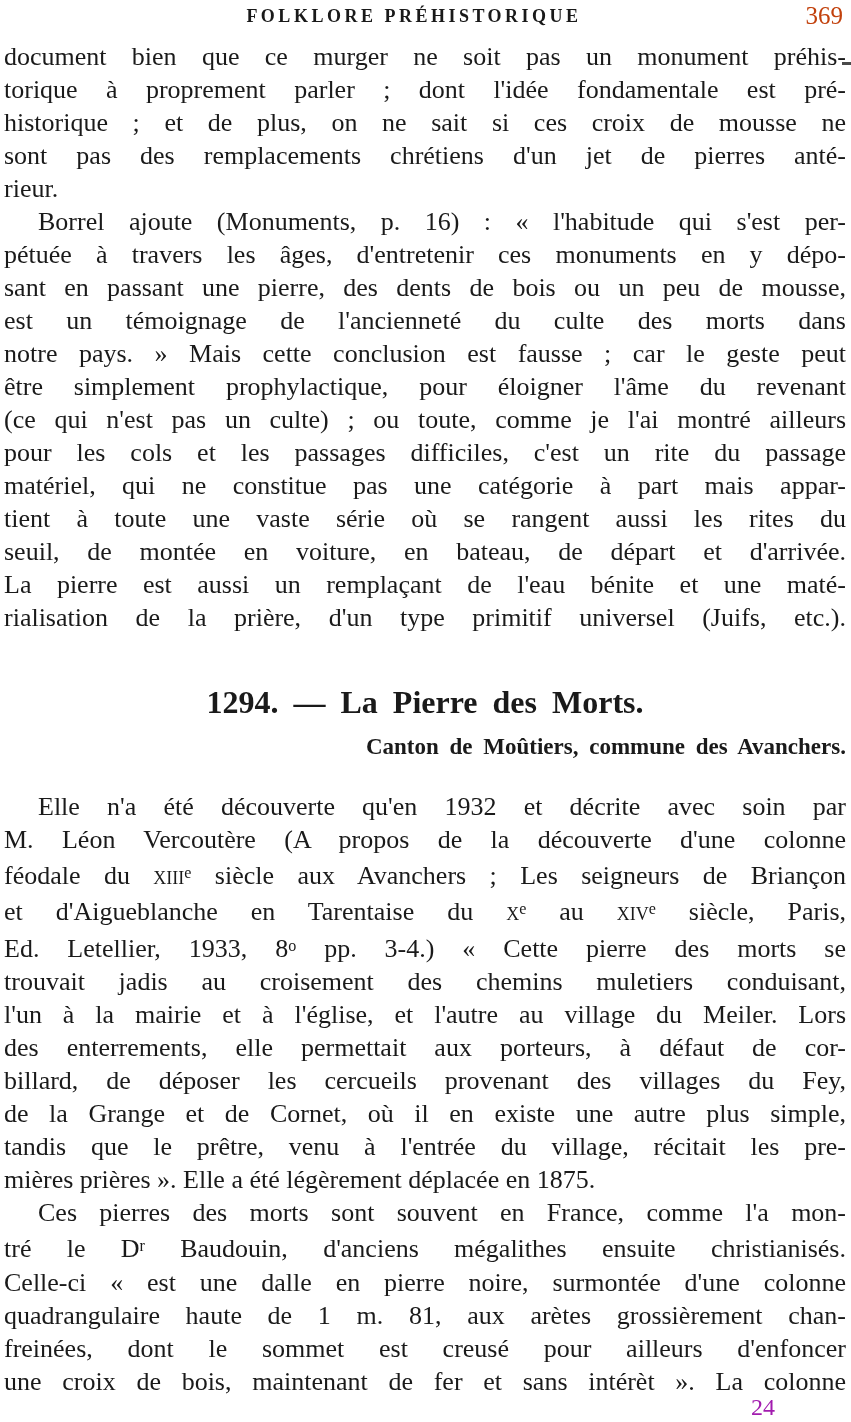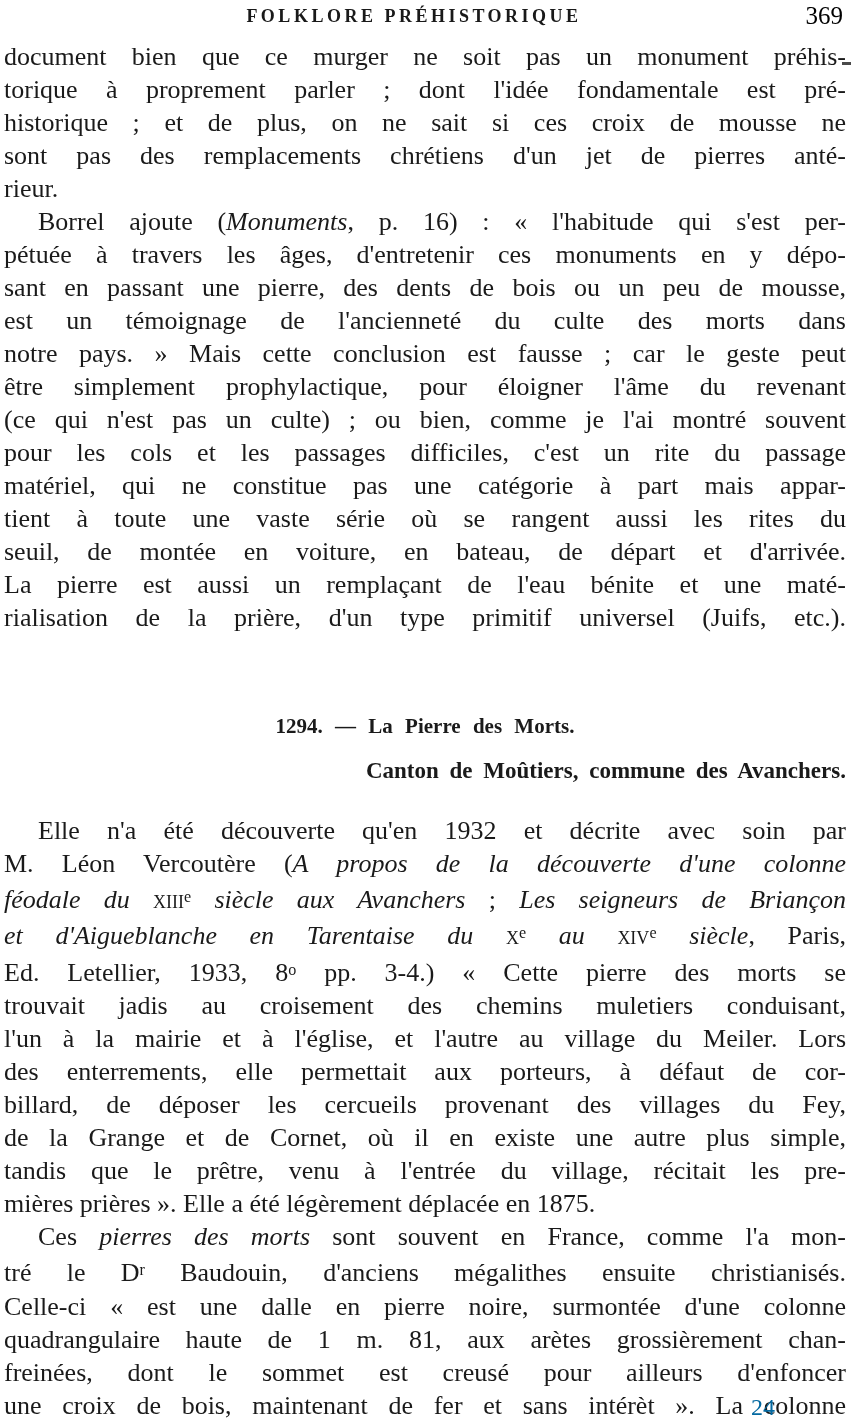--- a/index.html
+++ b/index.html
@@ -20,59 +20,59 @@
     font-weight: 700;
     letter-spacing: 3.5px;
     transform: translateX(-19px);
     color: #191919;
   }
   .head-pageno {
     position: absolute;
     right: 8px;
     top: 2px;
     font-size: 25px;
-    color: #000000;
+    color: #c2410c;
   }
   .body { padding: 0 5px 0 4px; }
   .paragraph { margin: 0; }
   .body > .paragraph:first-child { margin-top: 6px; }
   .line {
     font-size: 26px;
     line-height: 33px;
     text-align: justify;
     text-align-last: justify;
   }
   .line.end { text-align-last: left; }
   .line.indent { text-indent: 34px; }
   .entry-heading {
-    margin-top: 74px;
+    margin-top: 50px;
     text-align: center;
-    font-size: 21px;
+    font-size: 32px;
     font-weight: 700;
     word-spacing: 7px;
     line-height: 36px;
   }
   .entry-subheading {
     margin-top: 11px;
     text-align: right;
     font-size: 23px;
     font-weight: 700;
     word-spacing: 5px;
     line-height: 32px;
   }
   .entry-subheading + .paragraph { margin-top: 27px; }
-  .it { font-style: italic; }
+  .it { }
   .sc { font-variant: small-caps; }
   .sup { font-size: 0.62em; vertical-align: 0.4em; }
   .footer-pageno {
     position: absolute;
     top: 1394px;
     right: 76px;
     font-size: 24px;
-    color: #0369a1;
+    color: #a21caf;
   }
   .artifact {
     position: absolute;
     top: 62px;
     right: 0;
     width: 9px;
     height: 3px;
     background: #4a4a4a;
   }
 </style>
@@ -92,21 +92,21 @@
         <div class="line"><span>sont pas des remplacements chrétiens d'un jet de pierres anté-</span></div>
         <div class="line end"><span>rieur.</span></div>
       </div>
       <div class="paragraph">
         <div class="line indent"><span>Borrel ajoute (</span><span class="it">Monuments</span><span>, p. 16) : « l'habitude qui s'est per-</span></div>
         <div class="line"><span>pétuée à travers les âges, d'entretenir ces monuments en y dépo-</span></div>
         <div class="line"><span>sant en passant une pierre, des dents de bois ou un peu de mousse,</span></div>
         <div class="line"><span>est un témoignage de l'ancienneté du culte des morts dans</span></div>
         <div class="line"><span>notre pays. » Mais cette conclusion est fausse ; car le geste peut</span></div>
         <div class="line"><span>être simplement prophylactique, pour éloigner l'âme du revenant</span></div>
-        <div class="line"><span>(ce qui n'est pas un culte) ; ou bien, comme je l'ai montré souvent</span></div>
+        <div class="line"><span>(ce qui n'est pas un culte) ; ou toute, comme je l'ai montré ailleurs</span></div>
         <div class="line"><span>pour les cols et les passages difficiles, c'est un rite du passage</span></div>
         <div class="line"><span>matériel, qui ne constitue pas une catégorie à part mais appar-</span></div>
         <div class="line"><span>tient à toute une vaste série où se rangent aussi les rites du</span></div>
         <div class="line"><span>seuil, de montée en voiture, en bateau, de départ et d'arrivée.</span></div>
         <div class="line"><span>La pierre est aussi un remplaçant de l'eau bénite et une maté-</span></div>
         <div class="line"><span>rialisation de la prière, d'un type primitif universel (Juifs, etc.).</span></div>
       </div>
       <div class="entry-heading">1294. — La Pierre des Morts.</div>
       <div class="entry-subheading">Canton de Moûtiers, commune des Avanchers.</div>
       <div class="paragraph">

